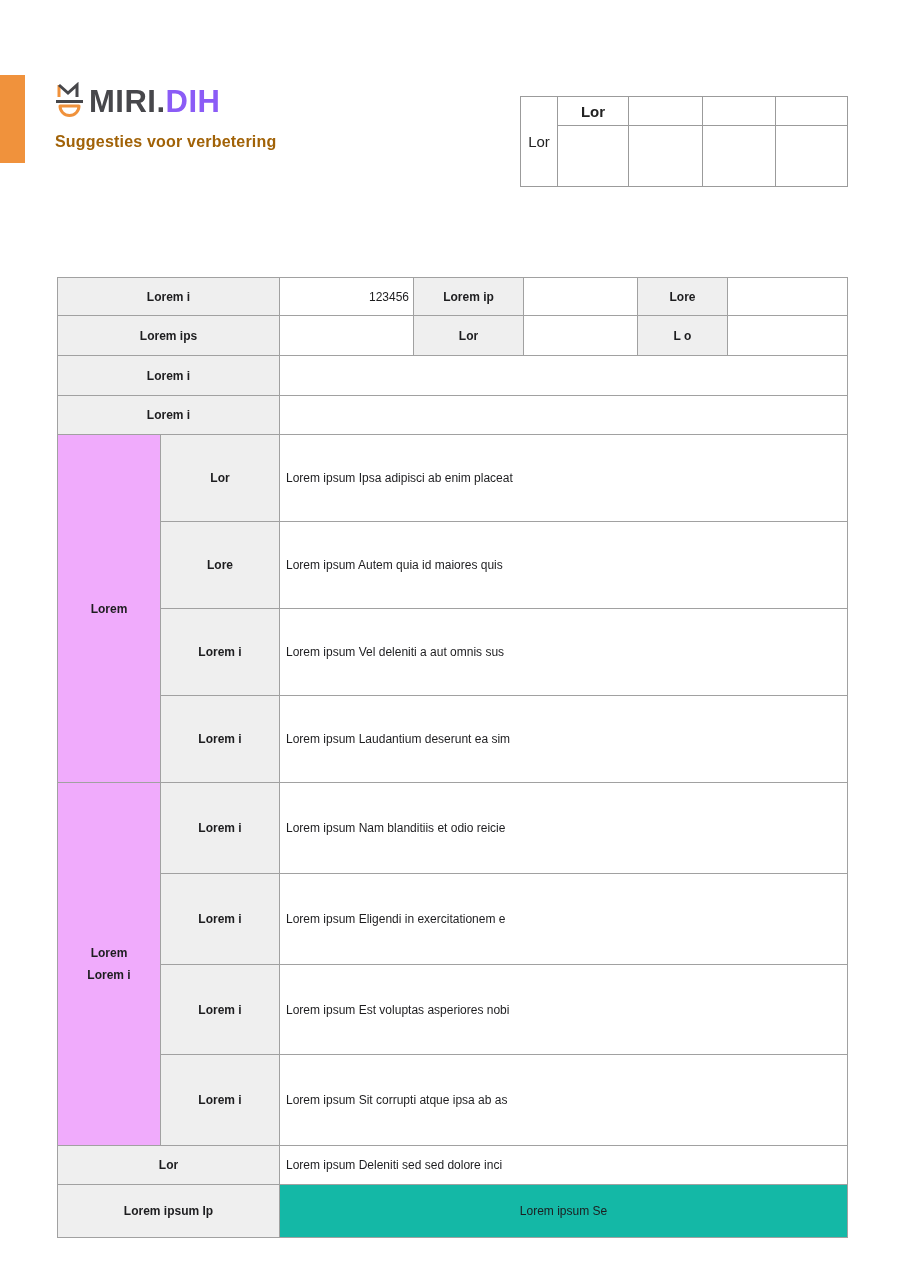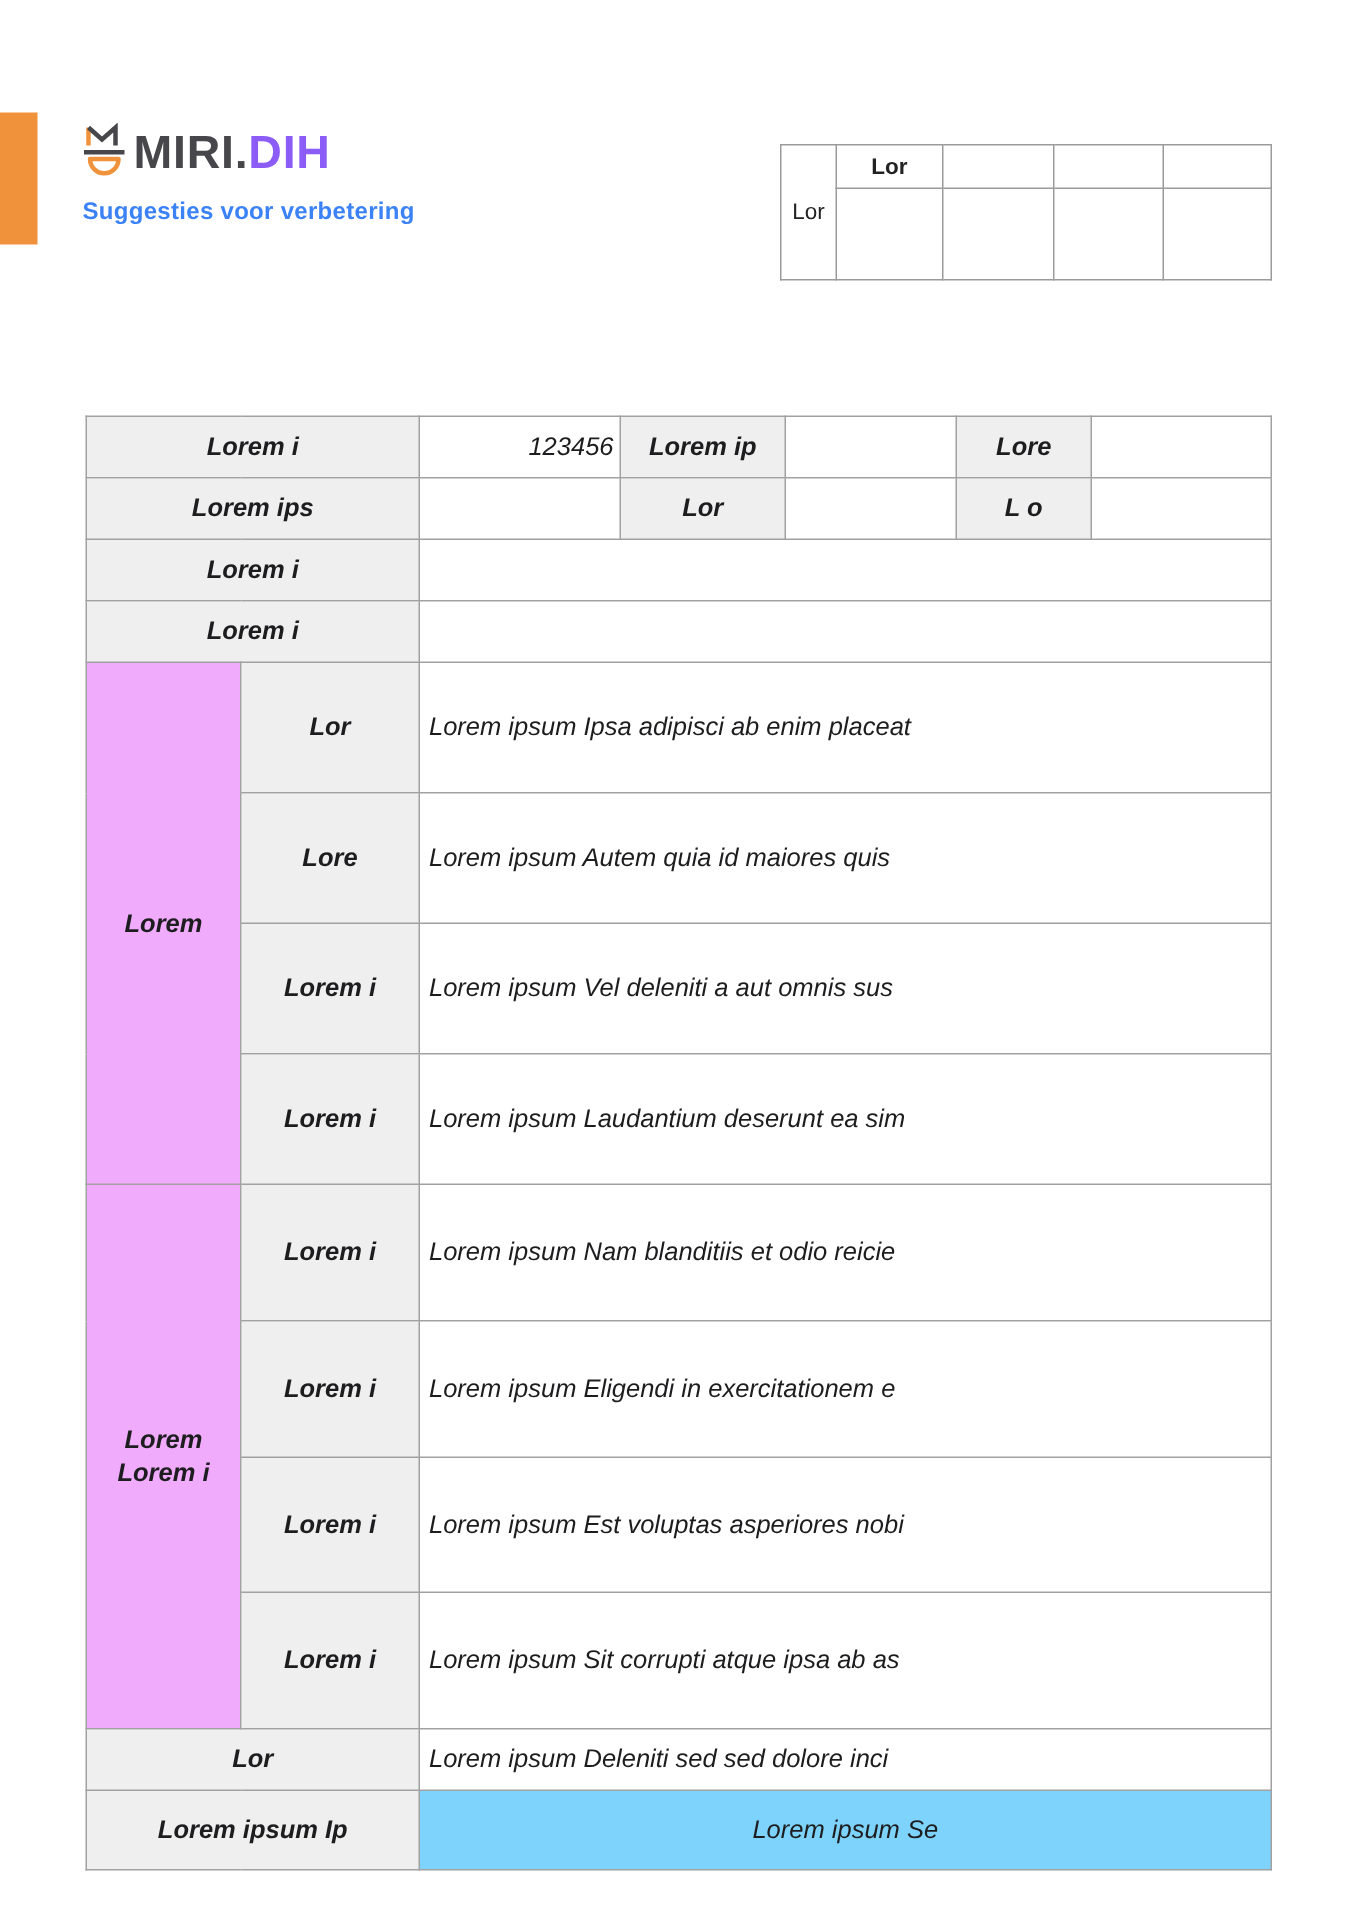--- a/index.html
+++ b/index.html
@@ -21,21 +21,21 @@
     display:flex;align-items:center;gap:4px;
   }
   .logo svg{display:block;}
   .brand{
     font-size:31px;font-weight:600;letter-spacing:0.5px;
     color:#47474B;line-height:40px;white-space:nowrap;
   }
   .brand .brand-orange{color:#8b5cf6;}
   .subtitle{
     position:absolute;left:55px;top:133px;
-    font-size:16px;font-weight:700;color:#3b82f6;
+    font-size:16px;font-weight:700;color:#a16207;
     letter-spacing:0.2px;
   }
   
   .corner-table{
     position:absolute;left:520px;top:96px;
     border-collapse:collapse;table-layout:fixed;
   }
   .corner-table td{
     border:1px solid #9b9b9b;
     font-size:15px;text-align:center;vertical-align:middle;
@@ -43,39 +43,38 @@
   }
   .corner-table .ct-head{font-weight:700;}
   
   .main-table{
     position:absolute;left:57px;top:277px;
     border-collapse:collapse;table-layout:fixed;
     width:790px;
   }
   .main-table td{
     border:1px solid #a1a1a1;
-    font-size:17px;vertical-align:middle;
+    font-size:12px;vertical-align:middle;
     padding:10px 4px;color:#1d1d1f;
     overflow:hidden;
-    font-style:italic;
   }
   .main-table td.lbl{
     background:#efefef;text-align:center;font-weight:600;
   }
   .main-table td.grp{
     background:#f0abfc;text-align:center;font-weight:600;
   }
   .main-table td.val{
     background:#fff;text-align:right;padding-left:5px;
   }
   .main-table td.txt{
     background:#fff;text-align:left;padding-left:6px;
   }
   .main-table td.txt-center{
-    background:#7dd3fc;text-align:center;
+    background:#14b8a6;text-align:center;
   }
   .grp-line{display:block;line-height:22px;}
 </style>
 </head>
 <body>
 
 <div class="page">
 
   <div class="accent-bar"></div>
 

